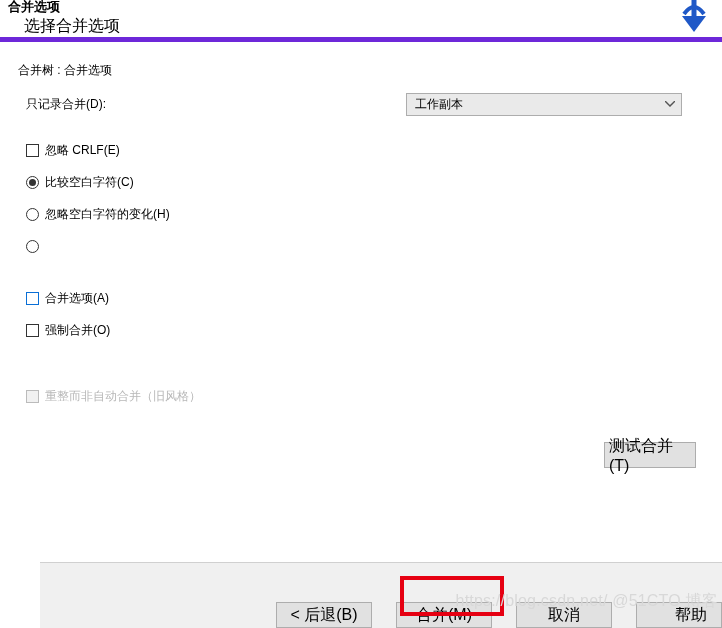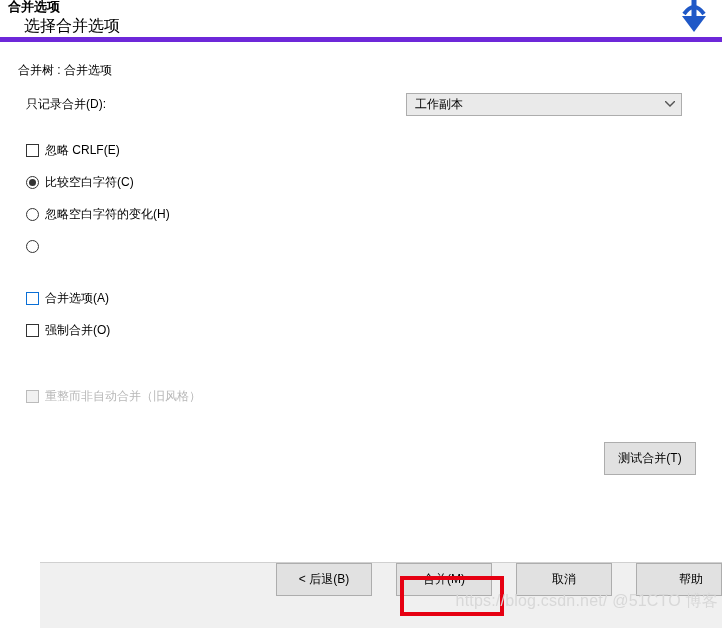--- a/index.html
+++ b/index.html
@@ -115,41 +115,41 @@
     .opt-label.disabled { color: #b8b8b8; }
     .gap-s { height: 20px; }
     .gap-m { height: 34px; }
     .test-row {
       display: flex;
       justify-content: flex-end;
       padding-right: 8px;
       margin-top: 36px;
     }
     .btn {
-      height: 33px;
+      height: 26px;
       border: 1px solid #adadad;
       background: #e1e1e1;
-      font-size: 12px;
+      font-size: 16px;
       display: inline-flex;
       align-items: center;
       justify-content: center;
       cursor: pointer;
       padding: 0 4px;
     }
     .btn-test { width: 92px; }
     .footer {
       position: absolute;
       left: 0;
       right: 0;
       bottom: 0;
       border-top: 1px solid #d0d0d0;
       background: #f0f0f0;
       height: 66px;
       display: flex;
-      align-items: flex-start;
+      align-items: flex-end;
       justify-content: flex-end;
       padding-right: 0;
       margin-left: 40px;
     }
     .btn-foot { width: 96px; margin-right: 24px; }
     .btn-help { width: 86px; margin-right: 0; padding-left: 28px; }
     .highlight-box {
       position: absolute;
       border: 4px solid #e60012;
       width: 104px;

